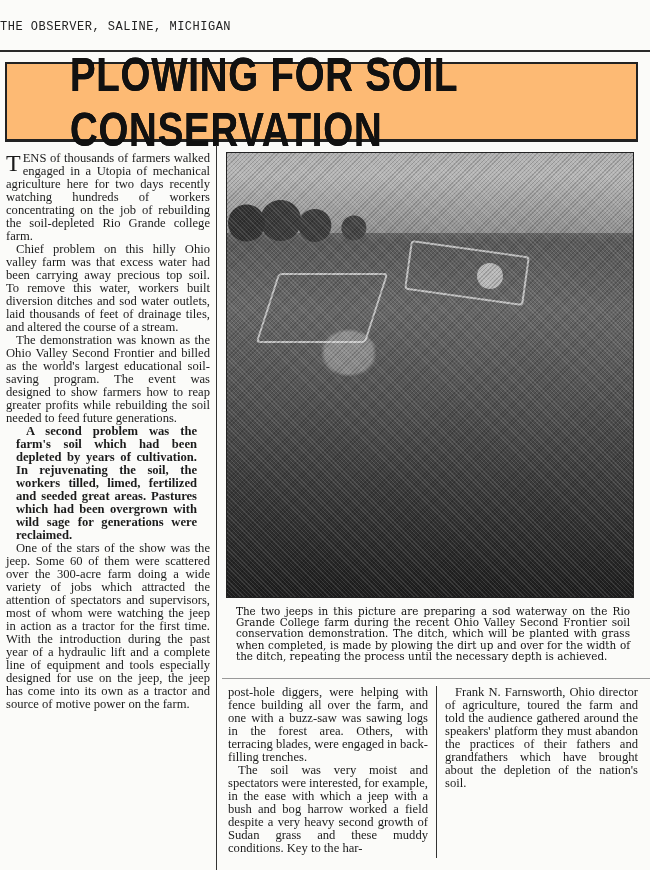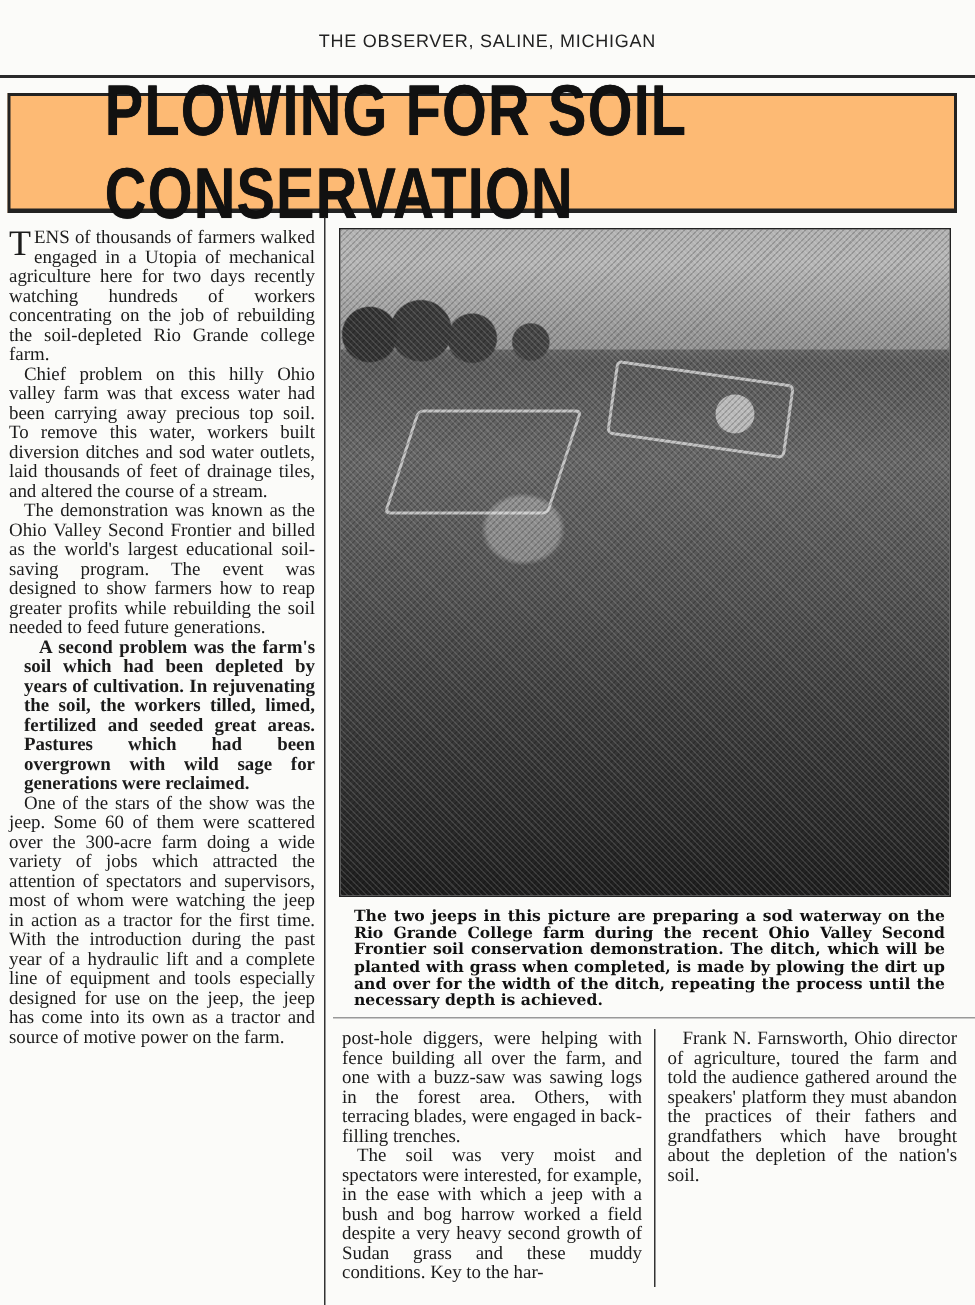--- a/index.html
+++ b/index.html
@@ -1,21 +1,21 @@
 <!DOCTYPE html>
 <html><head>
   <meta charset="utf-8">
   <style>
     * { box-sizing: border-box; margin: 0; padding: 0; }
     html, body { width: 650px; height: 870px; background: #fbfbf9; overflow: hidden; }
     body { position: relative; font-family: "DejaVu Serif", serif; color: #1a1a1a; }
 
     .masthead {
-      position: absolute; left: 0; top: 20px; width: 650px; text-align: center;
-      font-family: Liberation Sans, sans-serif; font-size: 12px; letter-spacing: 0.5px;
+      position: absolute; left: 0; top: 20px; width: 650px; text-align: left;
+      font-family: Liberation Mono, monospace; font-size: 12px; letter-spacing: 0.5px;
       color: #222;
     }
     .rule-top {
       position: absolute; left: 0; top: 50px; width: 650px; height: 2px; background: #2a2a2a;
     }
     .headline-box {
       position: absolute; left: 5px; top: 62px; width: 633px; height: 80px;
       border: 2px solid #222; border-bottom-width: 3px; background: #fdba74;
     }
     .headline {
@@ -26,21 +26,21 @@
       transform: scaleX(0.80); transform-origin: center;
       text-shadow: 0 0 0.5px #000;
     }
 
     .col-text {
       position: absolute; font-family: "Liberation Serif", serif;
       font-size: 12.6px; line-height: 13px; color: #1b1b1b;
       text-align: justify; hyphens: manual;
     }
     .col-text p { text-indent: 10px; margin-bottom: 0; }
-    .col-text p.bold { font-weight: bold; margin-left: 10px; margin-right: 0; }
+    .col-text p.bold { font-weight: bold; margin-left: 10px; margin-right: 13px; }
     .col-text p.first { text-indent: 0; }
     .dropcap {
       float: left; font-size: 24px; line-height: 20px; padding-right: 2px; margin-top: 1px;
       font-family: "Liberation Serif", serif;
     }
 
     .col1 { left: 6px; top: 152px; width: 204px; height: 712px; }
     .col2 { left: 228px; top: 686px; width: 200px; height: 180px; }
     .col3 { left: 445px; top: 686px; width: 193px; height: 180px; }
 
@@ -79,21 +79,21 @@
     }
     .jeep-1 { left: 40px; top: 120px; width: 110px; height: 70px; transform: skewX(-18deg); }
     .jeep-2 { left: 180px; top: 95px; width: 120px; height: 50px; transform: rotate(8deg); }
     .driver {
       position: absolute; left: 250px; top: 110px; width: 26px; height: 26px;
       border-radius: 50%; background: #d0d0d0; opacity: 0.8;
     }
 
     .caption {
       position: absolute; left: 236px; top: 606px; width: 394px;
-      font-family: "DejaVu Serif", serif; font-weight: bold;
+      font-family: "DejaVu Serif", serif; font-weight: normal;
       font-size: 10.4px; line-height: 11.2px; text-align: justify; color: #111;
     }
     .caption-rule { position: absolute; left: 222px; top: 678px; width: 428px; height: 1px; background: #999; }
   </style>
 </head>
 <body>
 
 <div class="masthead">THE OBSERVER, SALINE, MICHIGAN</div>
 <div class="rule-top"></div>
 

